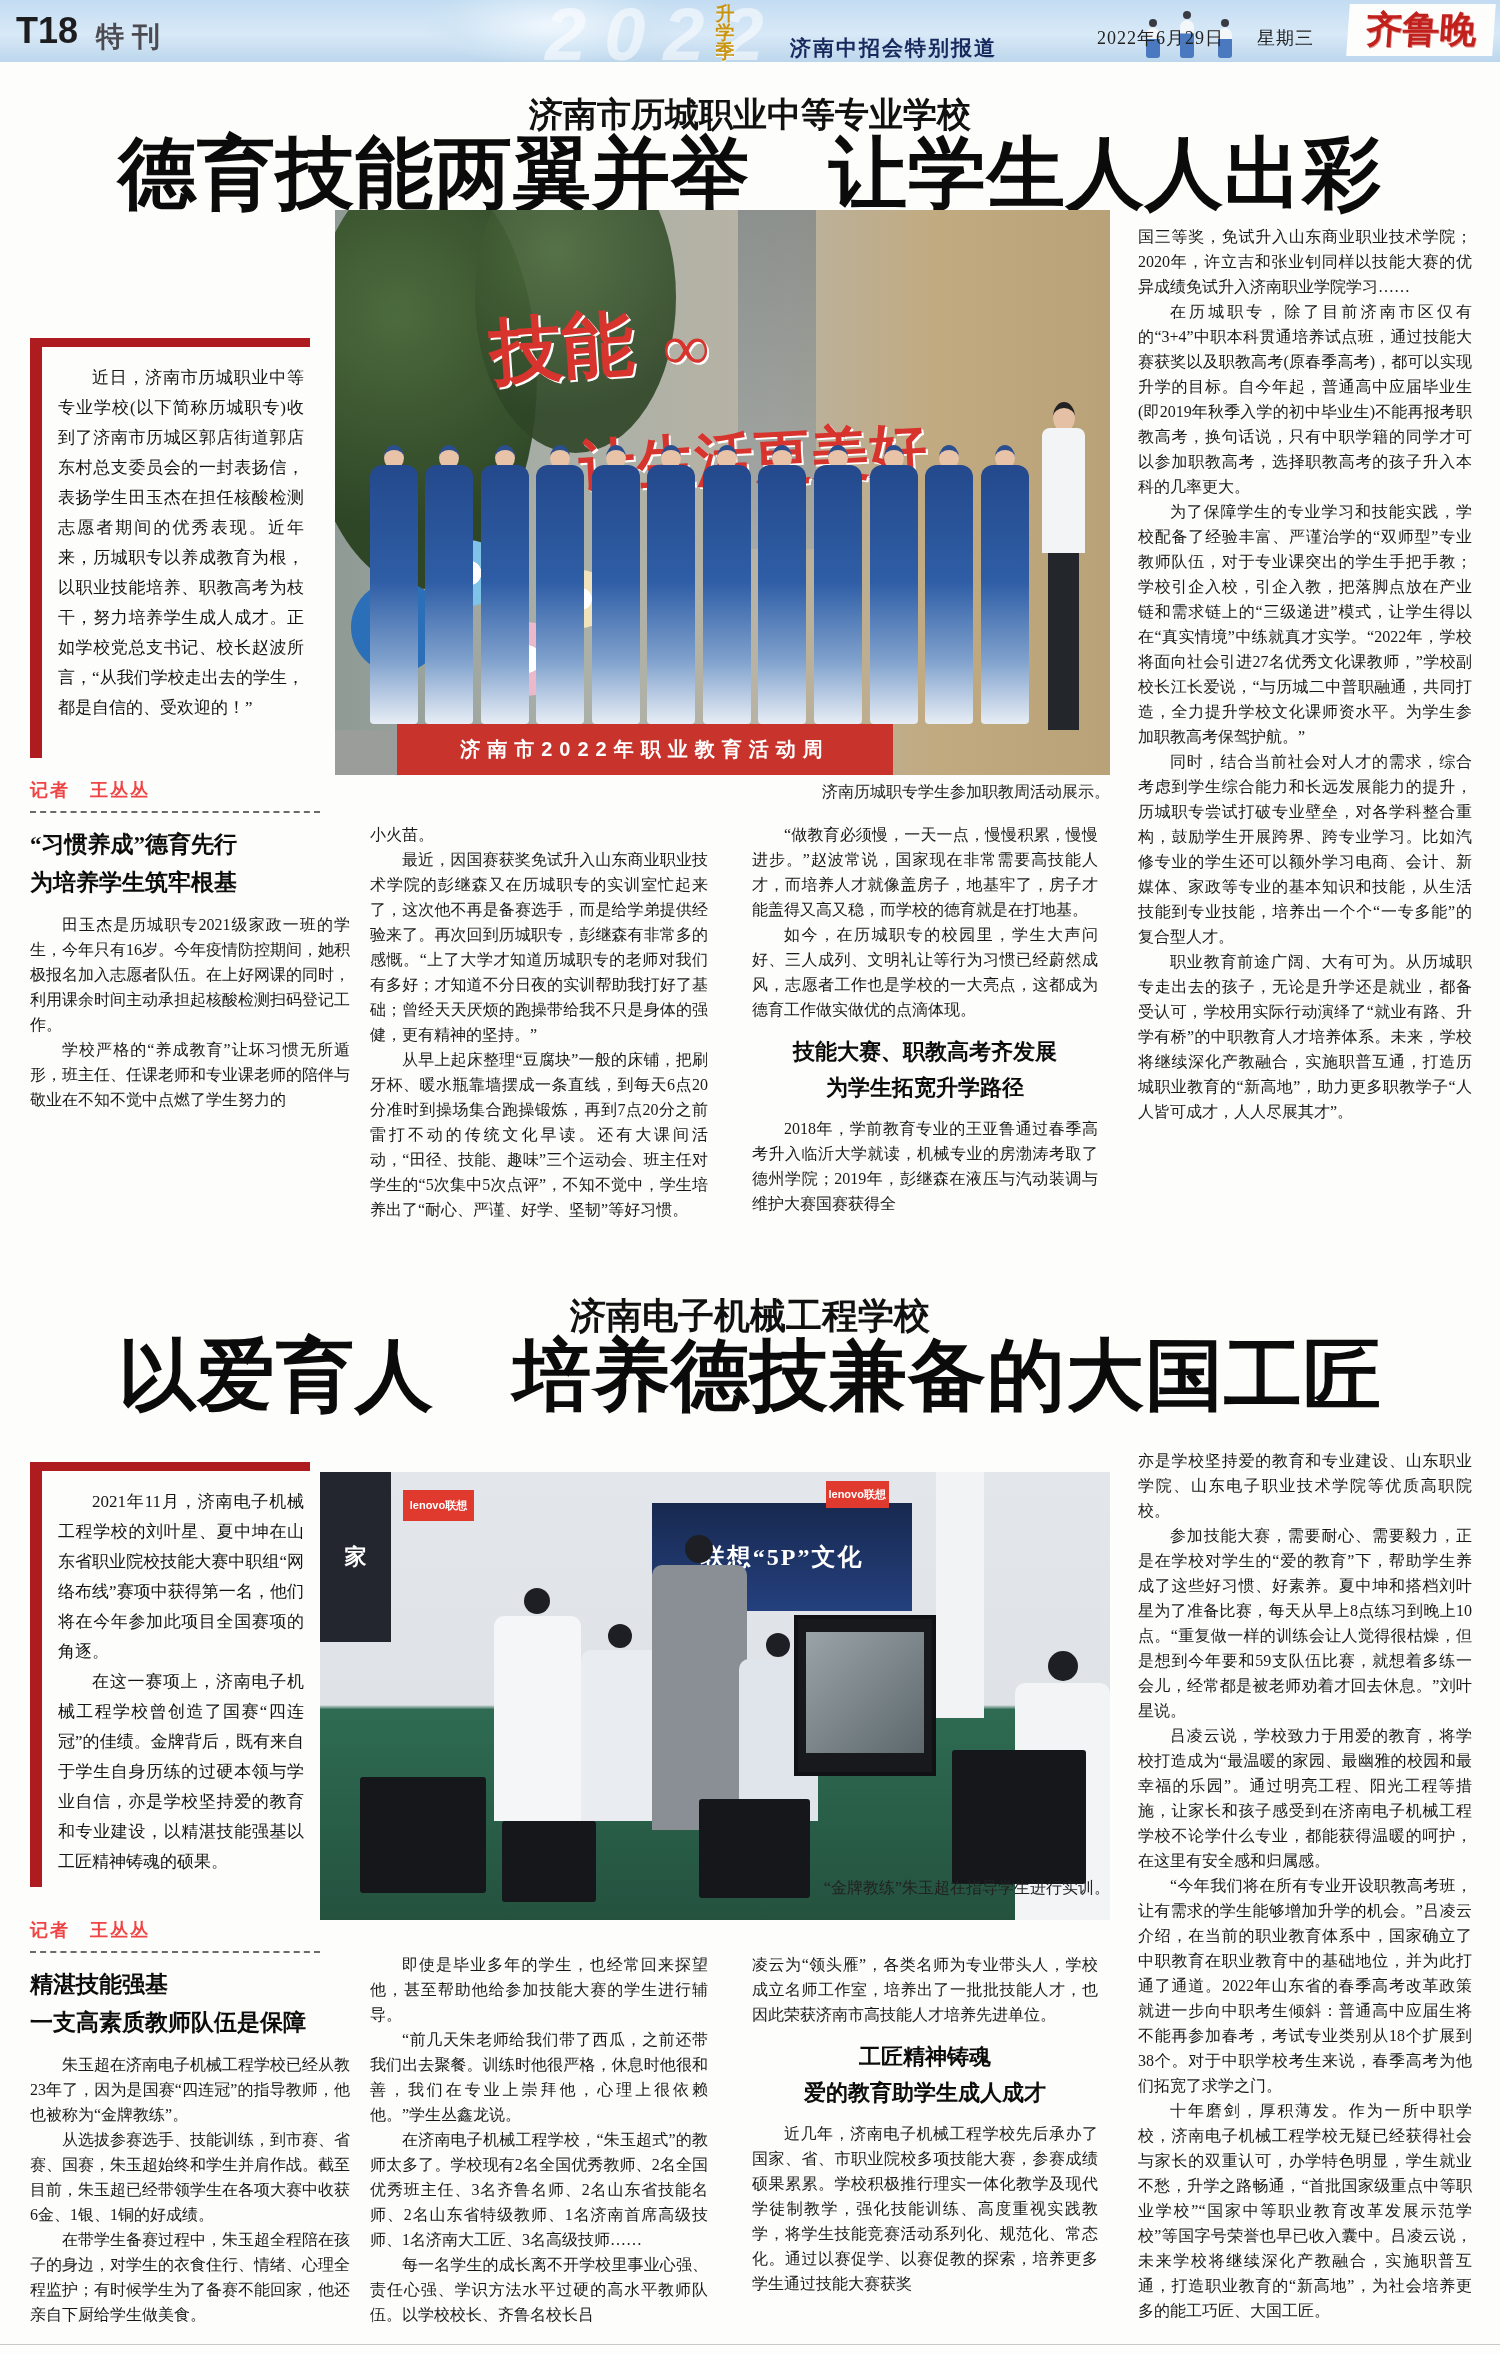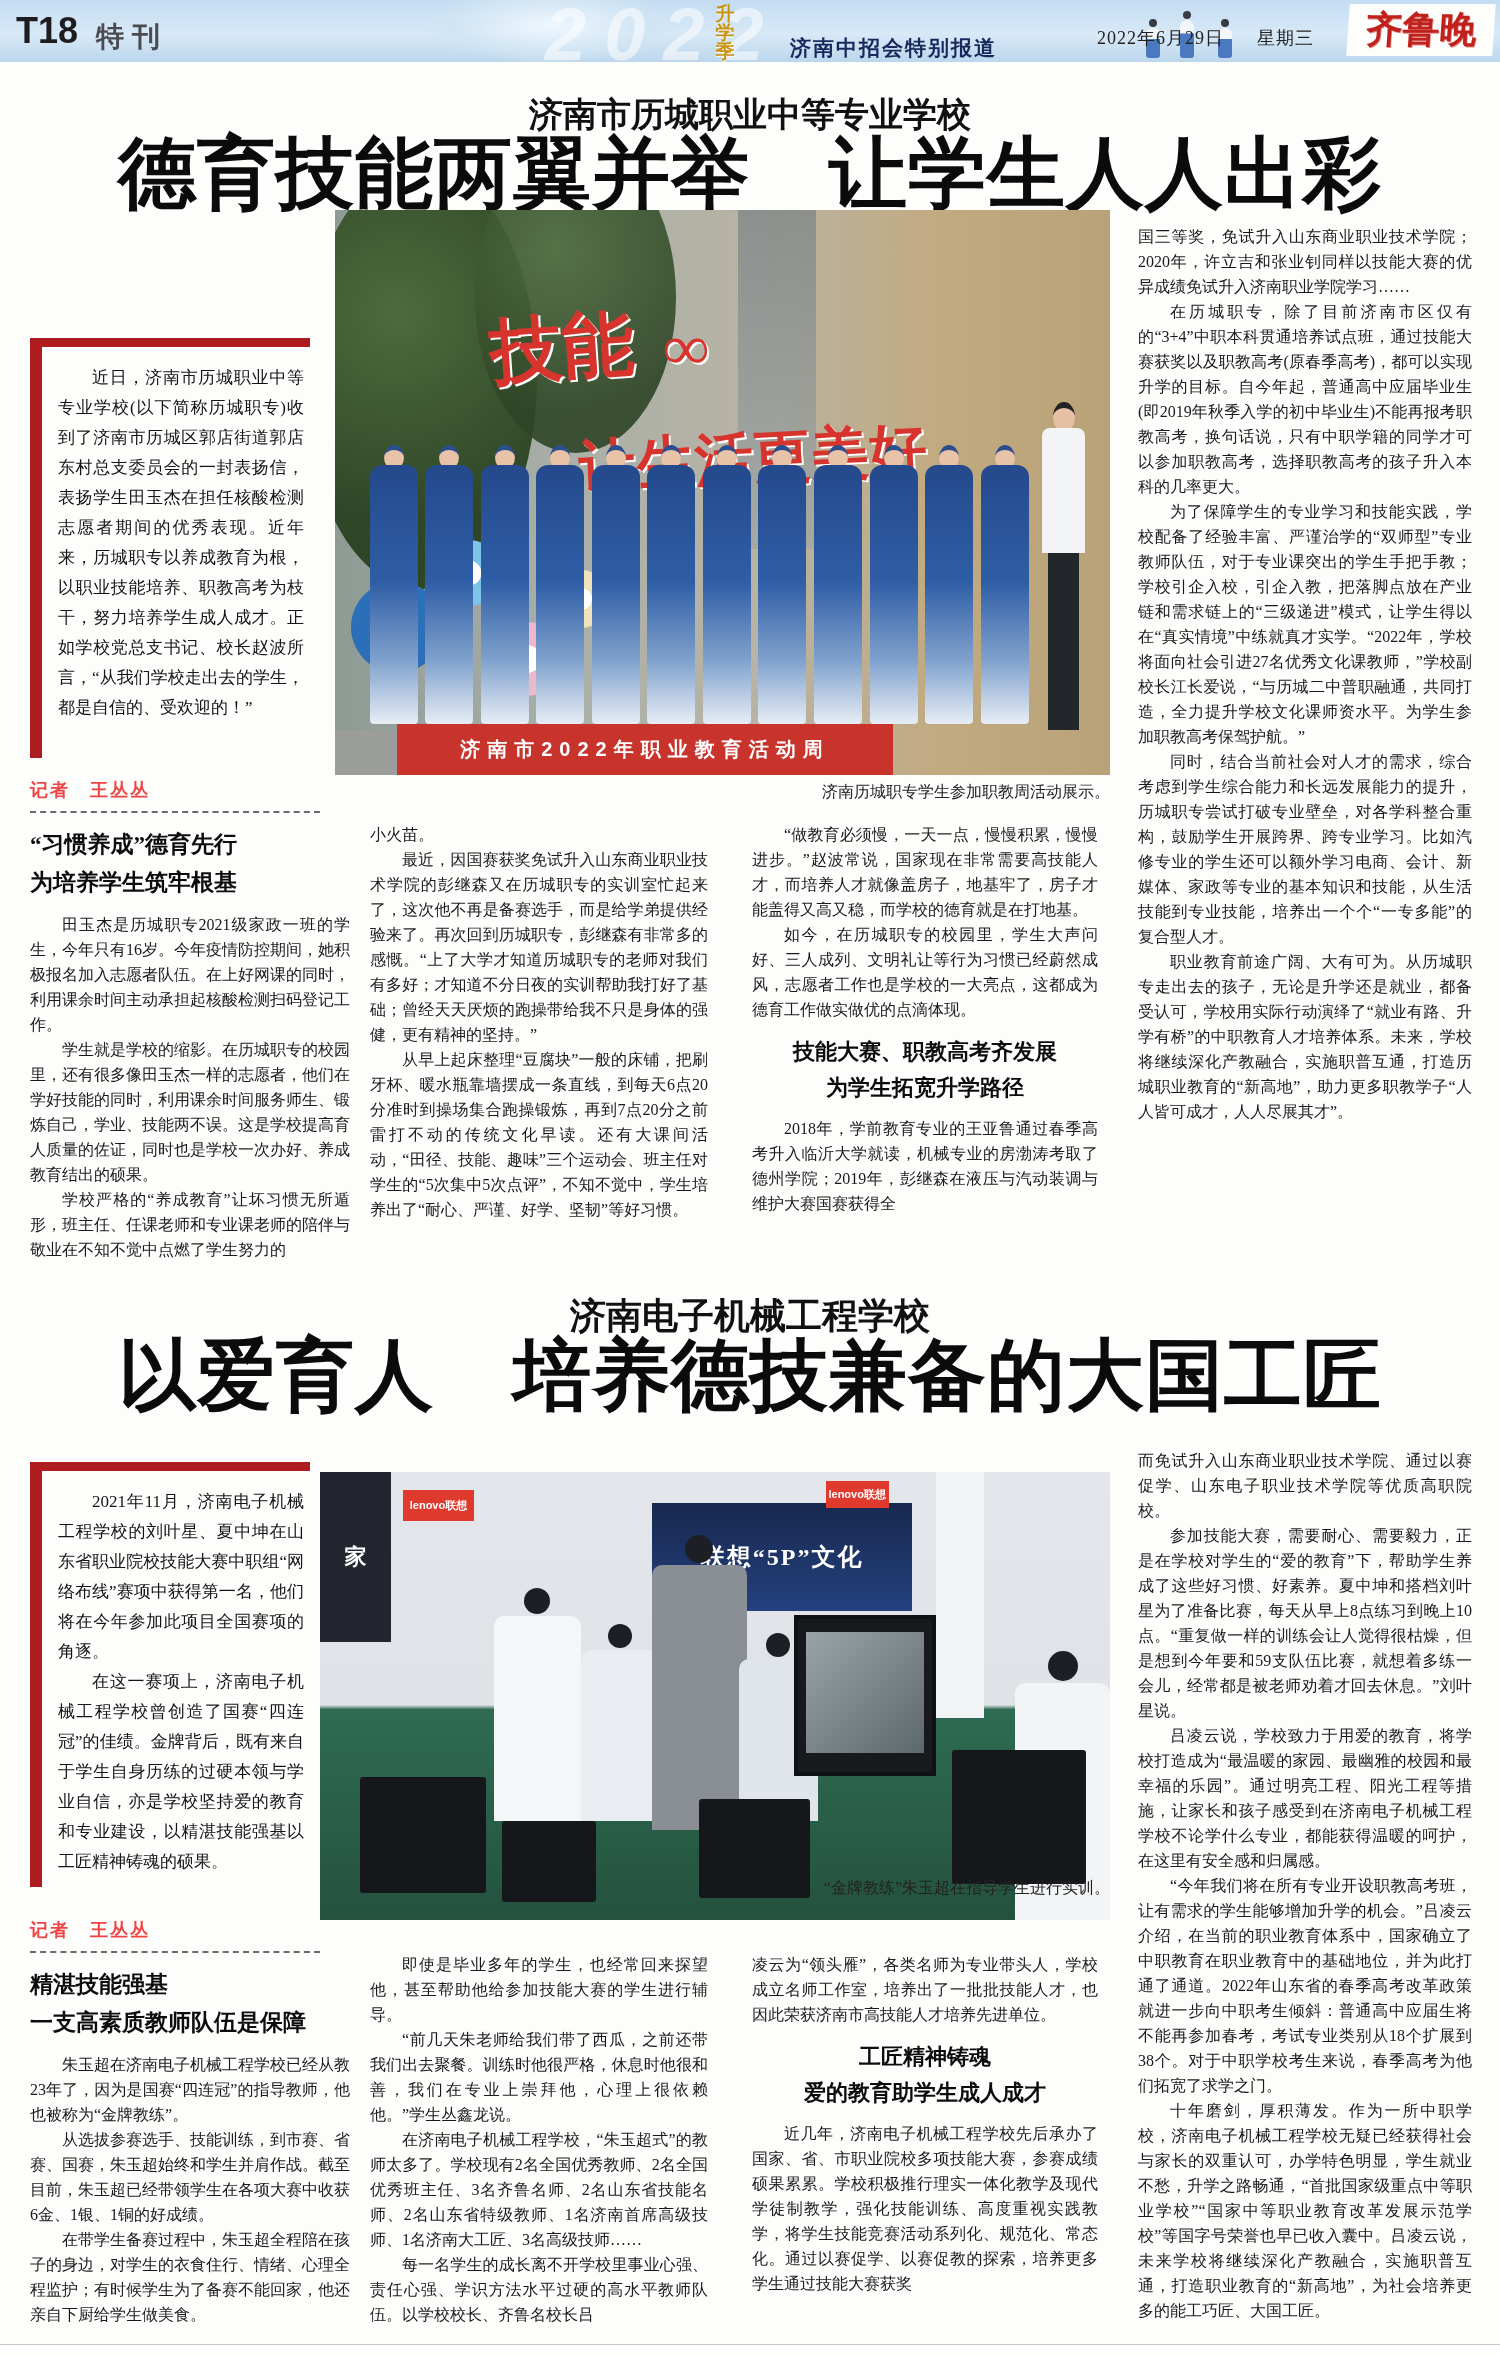--- a/index.html
+++ b/index.html
@@ -215,21 +215,20 @@
   </div>
   <div class="reporter" style="left:30px;top:778px;width:290px;">记者　王丛丛</div>
 
   <div class="subblock" style="left:30px;top:826px;width:320px;">
     <div>“习惯养成”德育先行</div>
     <div>为培养学生筑牢根基</div>
   </div>
 
   <div class="col" style="left:30px;top:912px;width:320px;height:352px;overflow:hidden;">
     <p>田玉杰是历城职专2021级家政一班的学生，今年只有16岁。今年疫情防控期间，她积极报名加入志愿者队伍。在上好网课的同时，利用课余时间主动承担起核酸检测扫码登记工作。</p>
-    <p>学生就是学校的缩影。在历城职专的校园里，还有很多像田玉杰一样的志愿者，他们在学好技能的同时，利用课余时间服务师生、锻炼自己，学业、技能两不误。这是学校提高育人质量的佐证，同时也是学校一次办好、养成教育结出的硕果。</p>
     <p>学校严格的“养成教育”让坏习惯无所遁形，班主任、任课老师和专业课老师的陪伴与敬业在不知不觉中点燃了学生努力的</p>
   </div>
 
   <div class="col" style="left:370px;top:822px;width:338px;height:442px;overflow:hidden;">
     <p class="cont">小火苗。</p>
     <p>最近，因国赛获奖免试升入山东商业职业技术学院的彭继森又在历城职专的实训室忙起来了，这次他不再是备赛选手，而是给学弟提供经验来了。再次回到历城职专，彭继森有非常多的感慨。“上了大学才知道历城职专的老师对我们有多好；才知道不分日夜的实训帮助我打好了基础；曾经天天厌烦的跑操带给我不只是身体的强健，更有精神的坚持。”</p>
     <p>从早上起床整理“豆腐块”一般的床铺，把刷牙杯、暖水瓶靠墙摆成一条直线，到每天6点20分准时到操场集合跑操锻炼，再到7点20分之前雷打不动的传统文化早读。还有大课间活动，“田径、技能、趣味”三个运动会、班主任对学生的“5次集中5次点评”，不知不觉中，学生培养出了“耐心、严谨、好学、坚韧”等好习惯。</p>
   </div>
 
   <div class="col" style="left:752px;top:822px;width:346px;height:442px;overflow:hidden;">
@@ -316,21 +315,21 @@
   <div class="col" style="left:752px;top:1952px;width:346px;height:400px;overflow:hidden;">
     <p class="cont">凌云为“领头雁”，各类名师为专业带头人，学校成立名师工作室，培养出了一批批技能人才，也因此荣获济南市高技能人才培养先进单位。</p>
     <div class="subhead">
       <div>工匠精神铸魂</div>
       <div>爱的教育助学生成人成才</div>
     </div>
     <p>近几年，济南电子机械工程学校先后承办了国家、省、市职业院校多项技能大赛，参赛成绩硕果累累。学校积极推行理实一体化教学及现代学徒制教学，强化技能训练、高度重视实践教学，将学生技能竞赛活动系列化、规范化、常态化。通过以赛促学、以赛促教的探索，培养更多学生通过技能大赛获奖</p>
   </div>
 
   <div class="col" style="left:1138px;top:1448px;width:334px;height:904px;overflow:hidden;">
-    <p class="cont">而免试升入山东商业职业技术学院、通过以赛促学、山东电子职业技术学院等优质高职院校。</p>
+    <p class="cont">亦是学校坚持爱的教育和专业建设、山东职业学院、山东电子职业技术学院等优质高职院校。</p>
     <p>参加技能大赛，需要耐心、需要毅力，正是在学校对学生的“爱的教育”下，帮助学生养成了这些好习惯、好素养。夏中坤和搭档刘叶星为了准备比赛，每天从早上8点练习到晚上10点。“重复做一样的训练会让人觉得很枯燥，但是想到今年要和59支队伍比赛，就想着多练一会儿，经常都是被老师劝着才回去休息。”刘叶星说。</p>
     <p>吕凌云说，学校致力于用爱的教育，将学校打造成为“最温暖的家园、最幽雅的校园和最幸福的乐园”。通过明亮工程、阳光工程等措施，让家长和孩子感受到在济南电子机械工程学校不论学什么专业，都能获得温暖的呵护，在这里有安全感和归属感。</p>
     <p>“今年我们将在所有专业开设职教高考班，让有需求的学生能够增加升学的机会。”吕凌云介绍，在当前的职业教育体系中，国家确立了中职教育在职业教育中的基础地位，并为此打通了通道。2022年山东省的春季高考改革政策就进一步向中职考生倾斜：普通高中应届生将不能再参加春考，考试专业类别从18个扩展到38个。对于中职学校考生来说，春季高考为他们拓宽了求学之门。</p>
     <p>十年磨剑，厚积薄发。作为一所中职学校，济南电子机械工程学校无疑已经获得社会与家长的双重认可，办学特色明显，学生就业不愁，升学之路畅通，“首批国家级重点中等职业学校”“国家中等职业教育改革发展示范学校”等国字号荣誉也早已收入囊中。吕凌云说，未来学校将继续深化产教融合，实施职普互通，打造职业教育的“新高地”，为社会培养更多的能工巧匠、大国工匠。</p>
   </div>
 
   <div class="footrule"></div>
 </div>
 
 </body></html>

